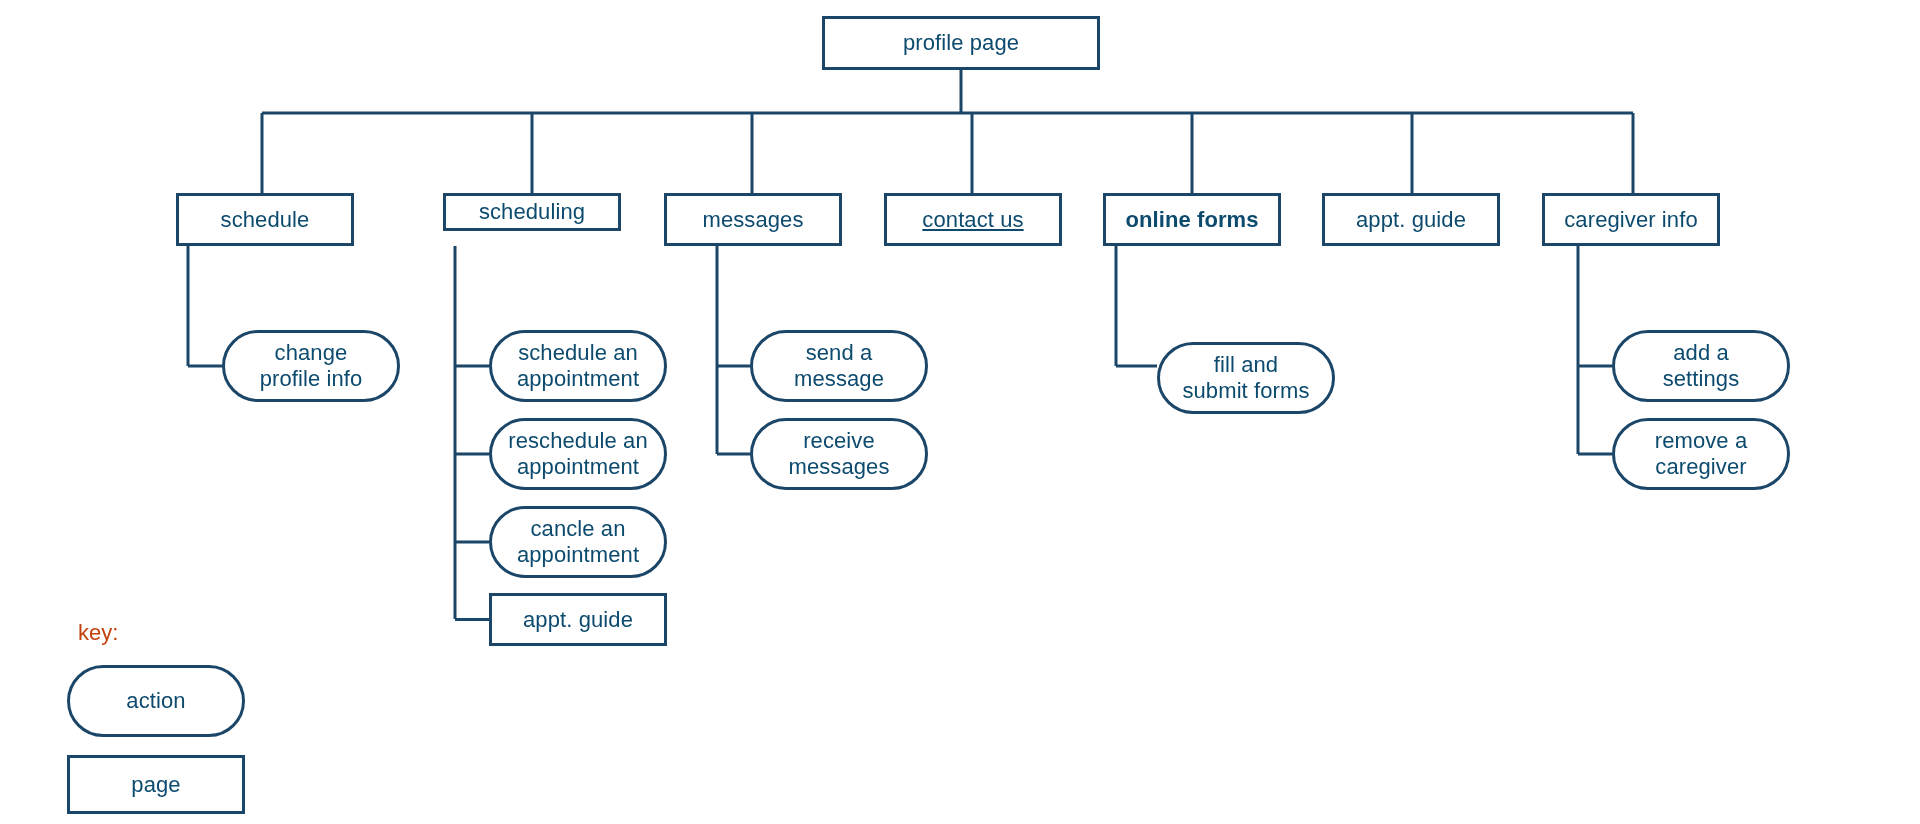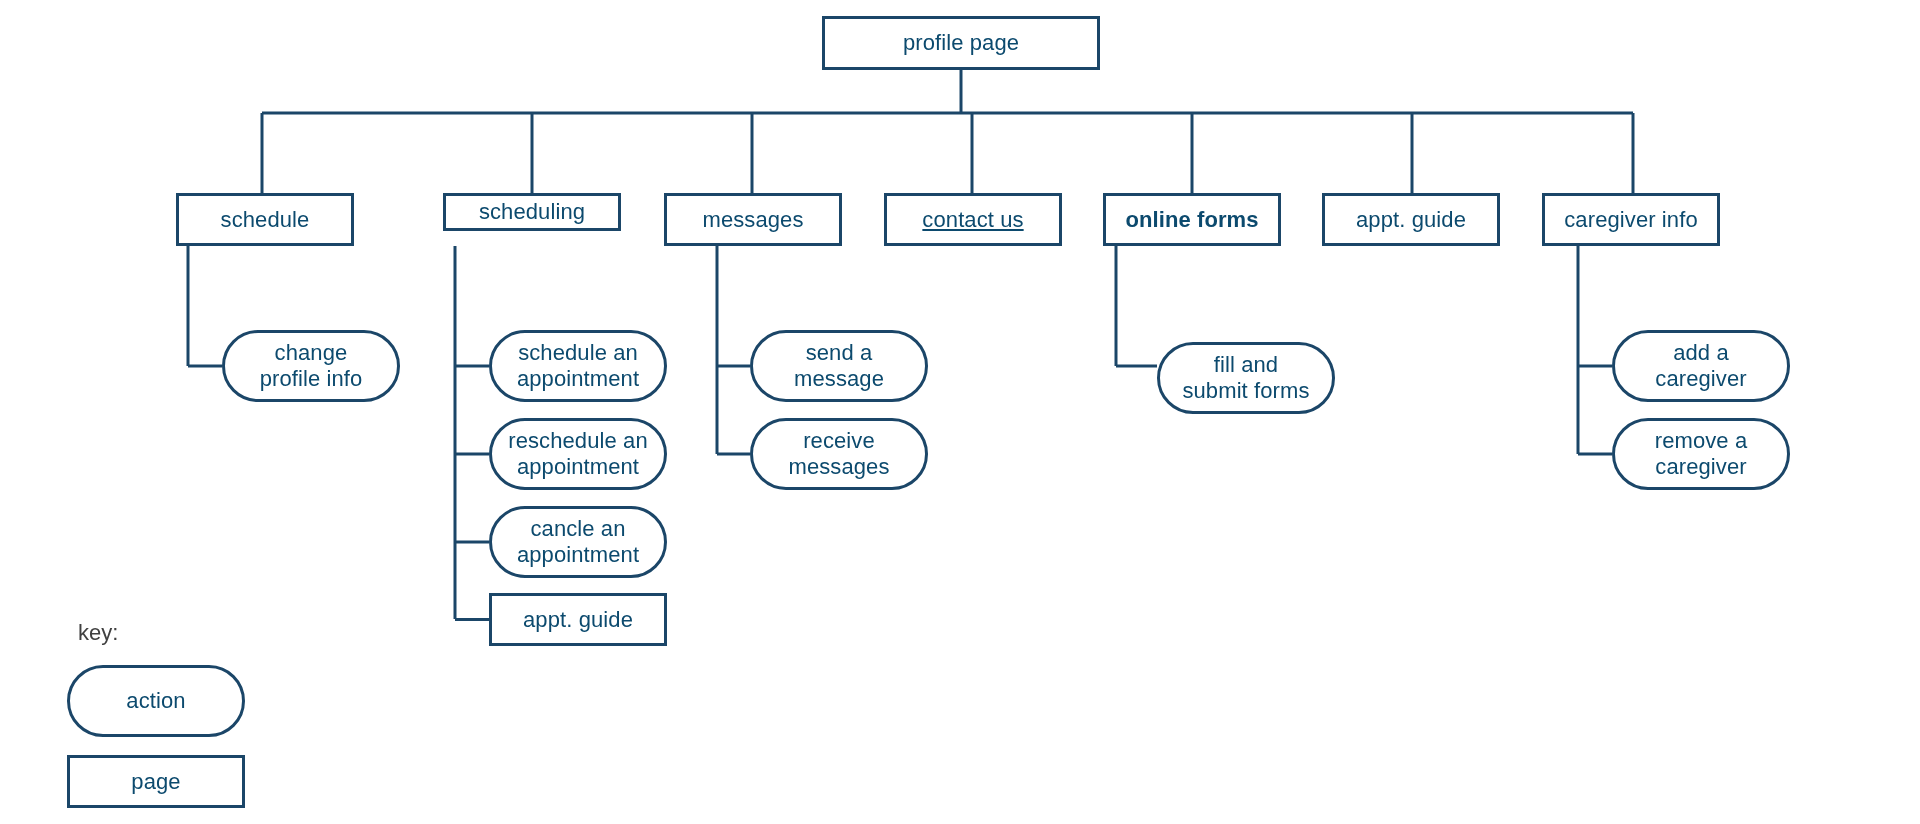--- a/index.html
+++ b/index.html
@@ -45,21 +45,21 @@
   }
   .node.page { border-radius: 0; }
   .node.action { border-radius: 999px; }
   .node-label {
     display: block;
     white-space: pre-line;
   }
   .key-caption {
     position: absolute;
     font-size: 22px;
-    color: #404040;
+    color: #c2410c;
     z-index: 2;
   }
 </style>
 </head>
 <body>
 
 <div id="diagram-root">
 
   <svg id="edges-layer" width="1920" height="824" viewBox="0 0 1920 824" aria-hidden="true">
     <g id="edge-group" fill="none" stroke="#1b4668" stroke-width="3" stroke-linecap="butt">
@@ -141,29 +141,29 @@
       <div class="node action" style="left: 750px; top: 418px; width: 178px; height: 72px;">
         <span class="node-label">receive
 messages</span>
       </div>
       <div class="node action" style="left: 1157px; top: 330px; width: 178px; height: 72px; margin-top: 12px;">
         <span class="node-label">fill and
 submit forms</span>
       </div>
       <div class="node action" style="left: 1612px; top: 330px; width: 178px; height: 72px;">
         <span class="node-label">add a
-caregiver</span>
+settings</span>
       </div>
       <div class="node action" style="left: 1612px; top: 418px; width: 178px; height: 72px;">
         <span class="node-label">remove a
 caregiver</span>
       </div>
       <div class="node action" style="left: 67px; top: 665px; width: 178px; height: 72px;">
         <span class="node-label">action</span>
       </div>
-      <div class="node page" style="left: 67px; top: 755px; width: 178px; height: 53px;">
+      <div class="node page" style="left: 67px; top: 755px; width: 178px; height: 59px;">
         <span class="node-label">page</span>
       </div>
     </div>
 
   <span class="key-caption" style="left: 78px; top: 620px;">key:</span>
 
 </div>
 
 </body></html>

